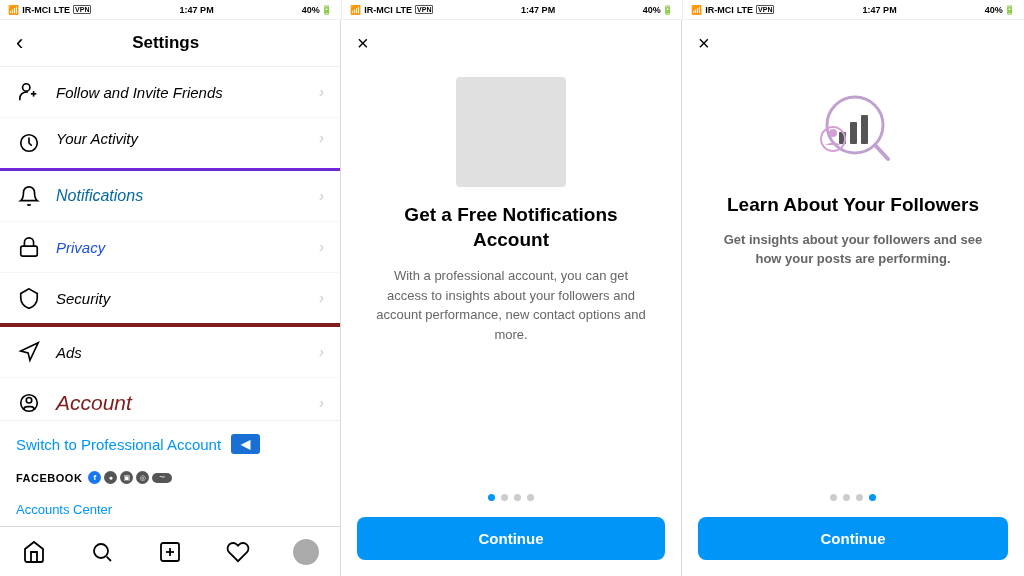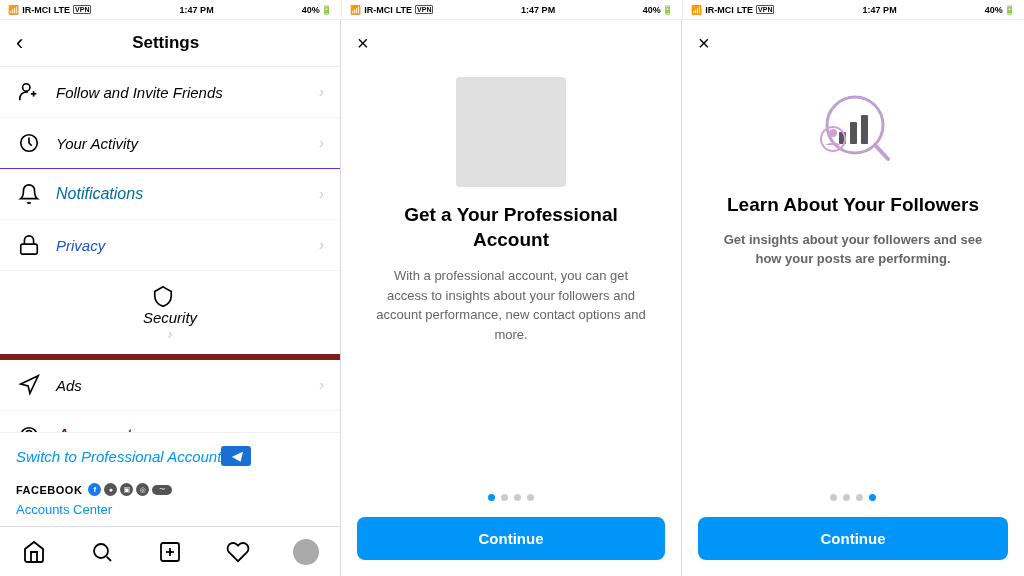--- a/index.html
+++ b/index.html
@@ -75,21 +75,21 @@
                 <circle cx="9" cy="7" r="4"></circle>
                 <path d="M2 21v-2a7 7 0 0 1 7-7h2"></path>
                 <line x1="17" y1="11" x2="17" y2="17"></line>
                 <line x1="14" y1="14" x2="20" y2="14"></line>
               </svg>
           </span>
           <span style="flex:1;font-size:15px;color:#000;">Follow and Invite Friends</span>
           <span style="color:#c7c7cc;font-size:14px;">›</span>
         </div>
 
-        <div style="display:flex;align-items:center;padding:12px 16px;border-bottom:1px solid #6d28d9;cursor:pointer;">
+        <div style="display:flex;align-items:flex-start;padding:12px 16px;border-bottom:3px solid #6d28d9;cursor:pointer;">
           <span style="width:26px;height:26px;margin-right:14px;display:flex;align-items:center;justify-content:center;">
             <svg width="22" height="22" viewBox="0 0 24 24" fill="none" stroke="#000" stroke-width="1.8">
                 <circle cx="12" cy="12" r="9"></circle>
                 <polyline points="12 6 12 12 15 15"></polyline>
               </svg>
           </span>
           <span style="flex:1;font-size:15px;color:#000;">Your Activity</span>
           <span style="color:#c7c7cc;font-size:14px;">›</span>
         </div>
 
@@ -108,21 +108,21 @@
           <span style="width:26px;height:26px;margin-right:14px;display:flex;align-items:center;justify-content:center;">
             <svg width="22" height="22" viewBox="0 0 24 24" fill="none" stroke="#000" stroke-width="1.8">
                 <rect x="3" y="11" width="18" height="11" rx="2" ry="2"></rect>
                 <path d="M7 11V7a5 5 0 0 1 10 0v4"></path>
               </svg>
           </span>
           <span style="flex:1;font-size:15px;color:#1d4ed8;">Privacy</span>
           <span style="color:#c7c7cc;font-size:14px;">›</span>
         </div>
 
-        <div style="display:flex;align-items:center;padding:12px 32px;border-bottom:6px solid #7f1d1d;cursor:pointer;flex-direction:column;">
+        <div style="display:flex;align-items:center;padding:12px 16px;border-bottom:4px solid #7f1d1d;cursor:pointer;">
           <span style="width:26px;height:26px;margin-right:14px;display:flex;align-items:center;justify-content:center;">
             <svg width="22" height="22" viewBox="0 0 24 24" fill="none" stroke="#000" stroke-width="1.8">
                 <path d="M12 2L3 7v5c0 5.25 3.75 10.15 9 11.25C17.25 22.15 21 17.25 21 12V7z"></path>
               </svg>
           </span>
           <span style="flex:1;font-size:15px;color:#000;">Security</span>
           <span style="color:#c7c7cc;font-size:14px;">›</span>
         </div>
 
         <div style="display:flex;align-items:center;padding:12px 16px;border-bottom:1px solid #f5f5f5;cursor:pointer;">
@@ -149,26 +149,26 @@
 
         <div style="display:flex;align-items:center;padding:12px 16px;border-bottom:1px solid #f5f5f5;cursor:pointer;">
           
           
           
         </div>
 
       </div>
 
       <div style="border-top:1px solid #f0f0f0;">
-        <div style="padding:13px 16px; display:flex; align-items:center; cursor:pointer;font-style:italic;">
+        <div style="padding:13px 16px; display:flex; align-items:center; gap:10px; cursor:pointer;">
           <span style="color:#0095f6;font-size:15px;font-weight:500;">Switch to Professional Account</span>
           <span style="background:#1a6fd4;color:#fff;padding:3px 10px;border-radius:3px;font-size:12px;font-weight:700;">◀</span>
         </div>
         <div style="padding:4px 16px 8px;">
-          <div style="display:flex;align-items:center;gap:6px;margin-bottom:4px;">
+          <div style="display:flex;align-items:center;gap:6px;margin-bottom:16px;">
             <span style="font-size:11px;font-weight:800;color:#000;letter-spacing:0.5px;">FACEBOOK</span>
             <span style="display:flex;gap:3px;align-items:center;">
               <span style="width:13px;height:13px;border-radius:50%;background:#1877f2;display:inline-flex;align-items:center;justify-content:center;font-size:8px;color:#fff;font-weight:bold;">f</span>
               <span style="width:13px;height:13px;border-radius:50%;background:#555;display:inline-flex;align-items:center;justify-content:center;font-size:7px;color:#fff;">●</span>
               <span style="width:13px;height:13px;border-radius:50%;background:#555;display:inline-flex;align-items:center;justify-content:center;font-size:7px;color:#fff;">▣</span>
               <span style="width:13px;height:13px;border-radius:50%;background:#555;display:inline-flex;align-items:center;justify-content:center;font-size:7px;color:#fff;">◎</span>
               <span style="width:20px;height:10px;border-radius:5px;background:#555;display:inline-flex;align-items:center;justify-content:center;font-size:6px;color:#fff;">〜</span>
             </span>
           </div>
           <span style="color:#0095f6;font-size:13px;cursor:pointer;">Accounts Center</span>
@@ -204,21 +204,21 @@
           <div style="width:26px;height:26px;border-radius:50%;background:#aaa;"></div>
         </div>
       </div>
     </div>
 
     <div style="width:341px; background:#fff; border-right:1px solid #dbdbdb; display:flex; flex-direction:column; align-items:center; overflow:hidden; flex-shrink:0;">
       <div style="width:100%;padding:12px 16px;font-size:20px;cursor:pointer;color:#000;">×</div>
 
       <div style="width:110px;height:110px;background:#e0e0e0;border-radius:4px;margin:10px auto 16px;"></div>
 
-      <div style="font-size:19px;font-weight:700;text-align:center;padding:0 28px;line-height:1.3;margin-bottom:14px;">Get a Your Professional Account</div>
+      <div style="font-size:19px;font-weight:700;text-align:center;padding:0 28px;line-height:1.3;margin-bottom:14px;">Get a Free Notifications Account</div>
 
       <div style="font-size:13px;color:#666;text-align:center;padding:0 32px;line-height:1.5;">With a professional account, you can get access to insights about your followers and account performance, new contact options and more.</div>
 
       <div style="display:flex;gap:6px;margin-top:auto;padding:16px 0;">
         <div style="width:7px;height:7px;border-radius:50%;background:#0095f6;"></div>
         <div style="width:7px;height:7px;border-radius:50%;background:#ccc;"></div>
         <div style="width:7px;height:7px;border-radius:50%;background:#ccc;"></div>
         <div style="width:7px;height:7px;border-radius:50%;background:#ccc;"></div>
       </div>
 

